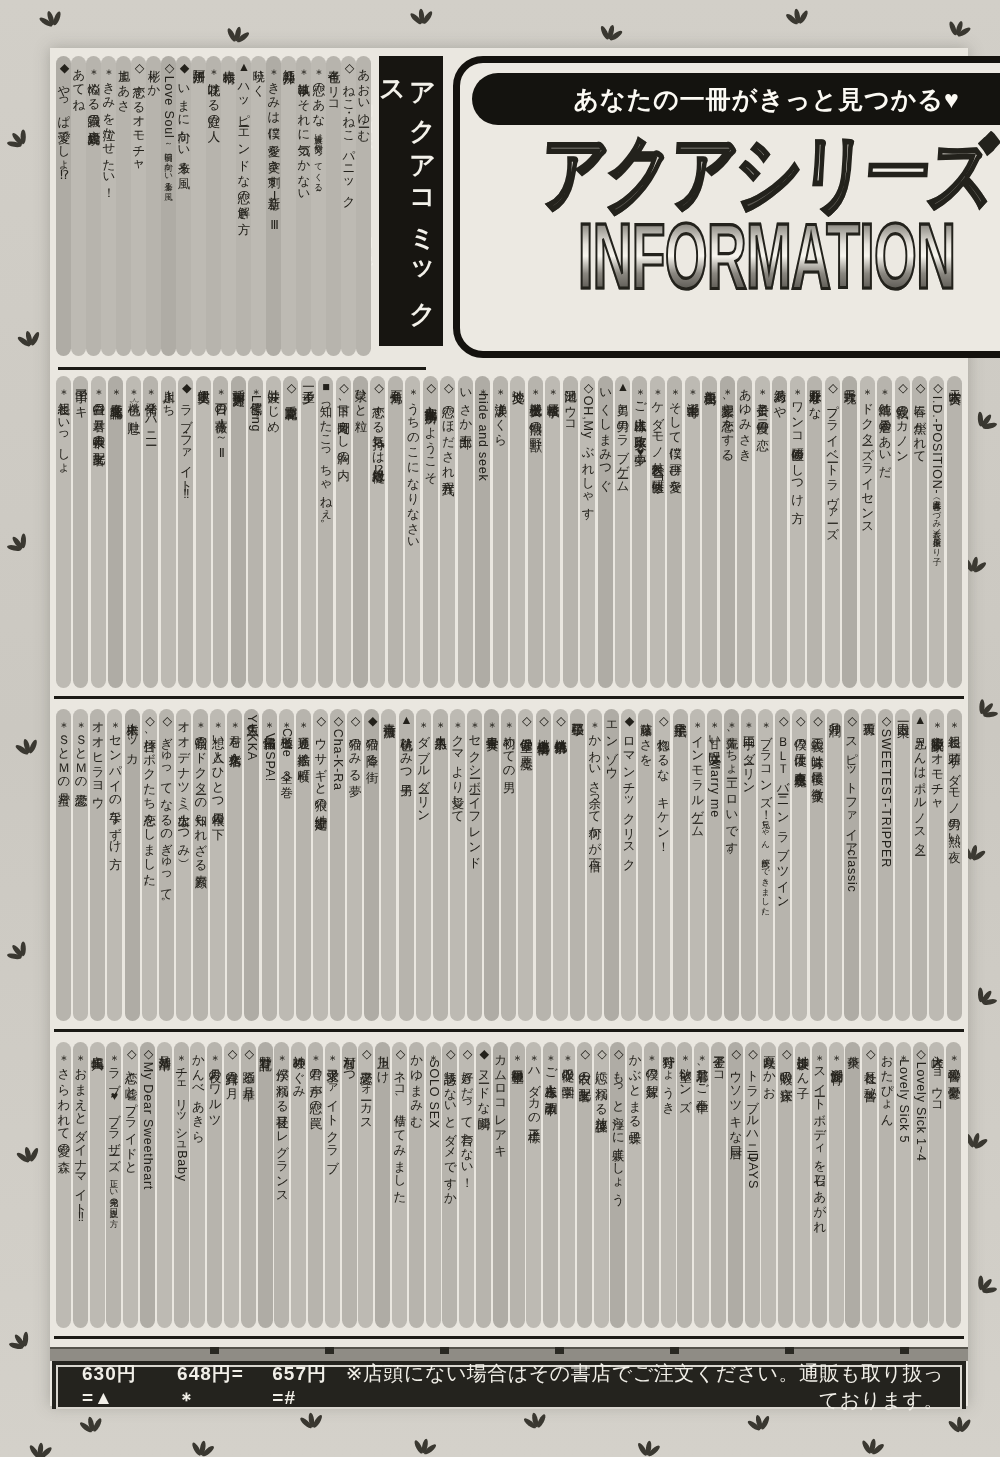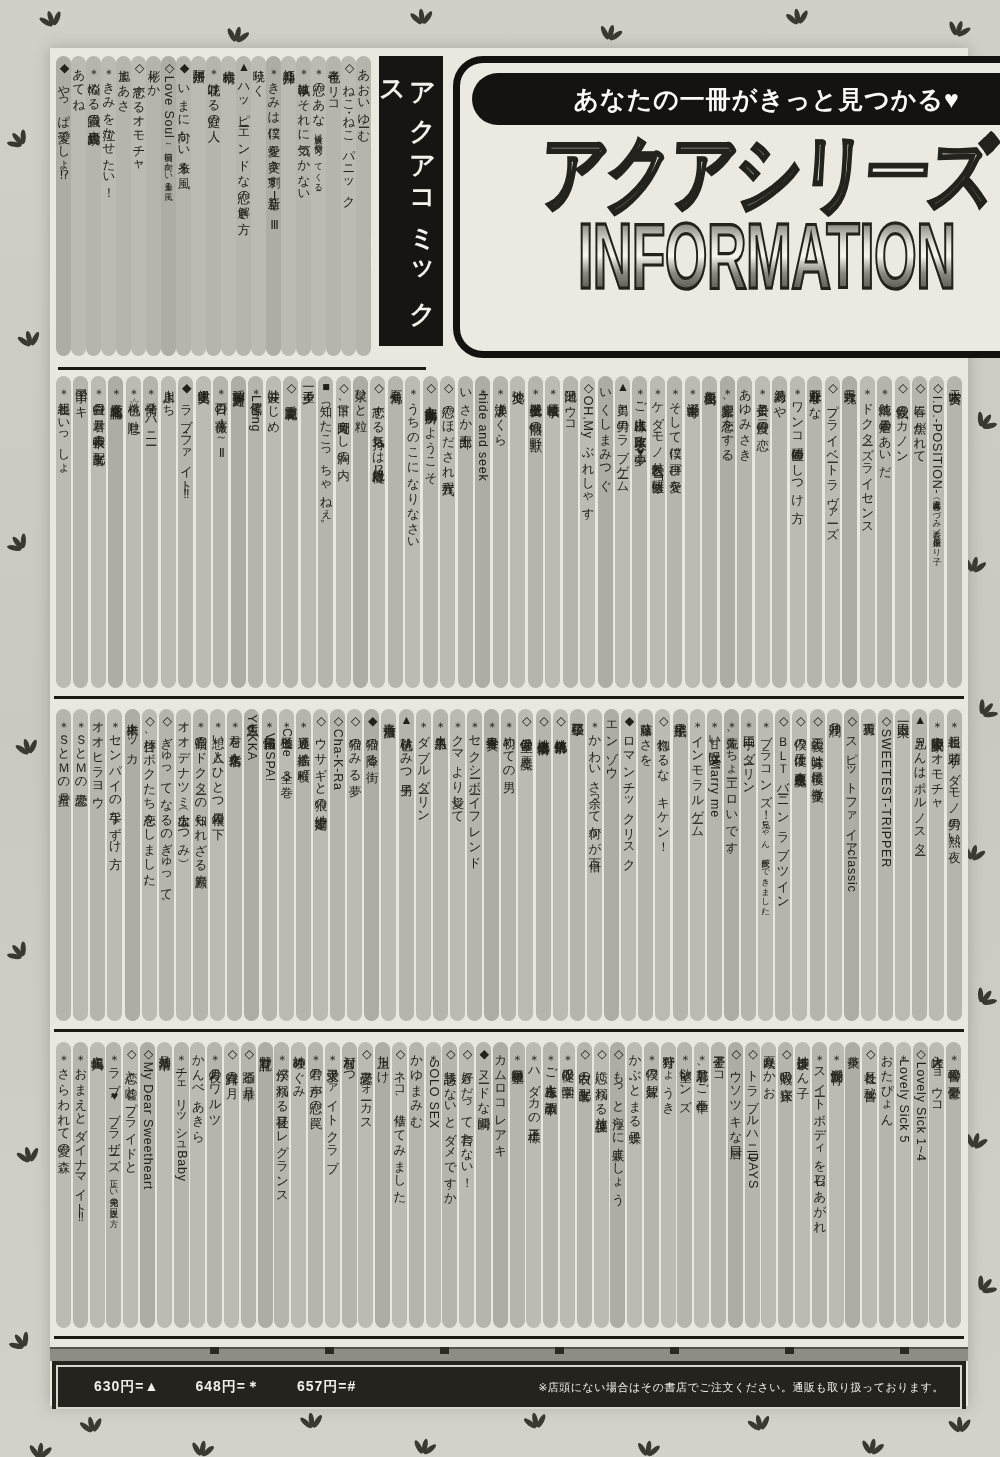--- a/index.html
+++ b/index.html
@@ -39,22 +39,22 @@
   .band .col:nth-child(2n){background:#bdbab3;}
   .band .col:nth-child(7n){background:#afaca5;}
   .note{font-size:8.5px;letter-spacing:0;}
   .rule{height:3px;background:#1b1a15;margin:8px 4px 0;}
   
   .prefooter{position:relative;height:12px;margin:8px 0 0;background:#8f8c85;border-top:2px solid #55534c;}
   .print-mark{position:absolute;top:-2px;width:9px;height:7px;background:#2a2923;}
   .footer{height:48px;margin:0 2px;background:#24231e;padding:4px;box-sizing:border-box;}
   .footer-inner{height:100%;border:2px solid #d9d6cf;display:flex;align-items:center;
                 justify-content:space-between;padding:0 16px;color:#f1efe8;}
-  .legend{font-size:14px;font-weight:bold;letter-spacing:1px;display:flex;gap:36px;margin-left:20px;}
-  .footer-note{font-size:11px;letter-spacing:.5px;text-align:right;}
+  .legend{font-size:19px;font-weight:bold;letter-spacing:1px;display:flex;gap:25px;margin-left:8px;}
+  .footer-note{font-size:20px;letter-spacing:.5px;text-align:right;}
 </style>
 </head>
 <body>
 
 <div class="page">
   <div id="ornaments">
       <span class="leaf" style="left: 40px; top: 10px; transform: rotate(-18deg);"><svg viewBox="-12 -17 24 20" width="24" height="20">
           <g fill="#3a3831">
             <ellipse cx="0" cy="-9" rx="2.6" ry="7.4"></ellipse>
             <ellipse cx="0" cy="-9" rx="2.6" ry="7.4" transform="rotate(-40)"></ellipse>

